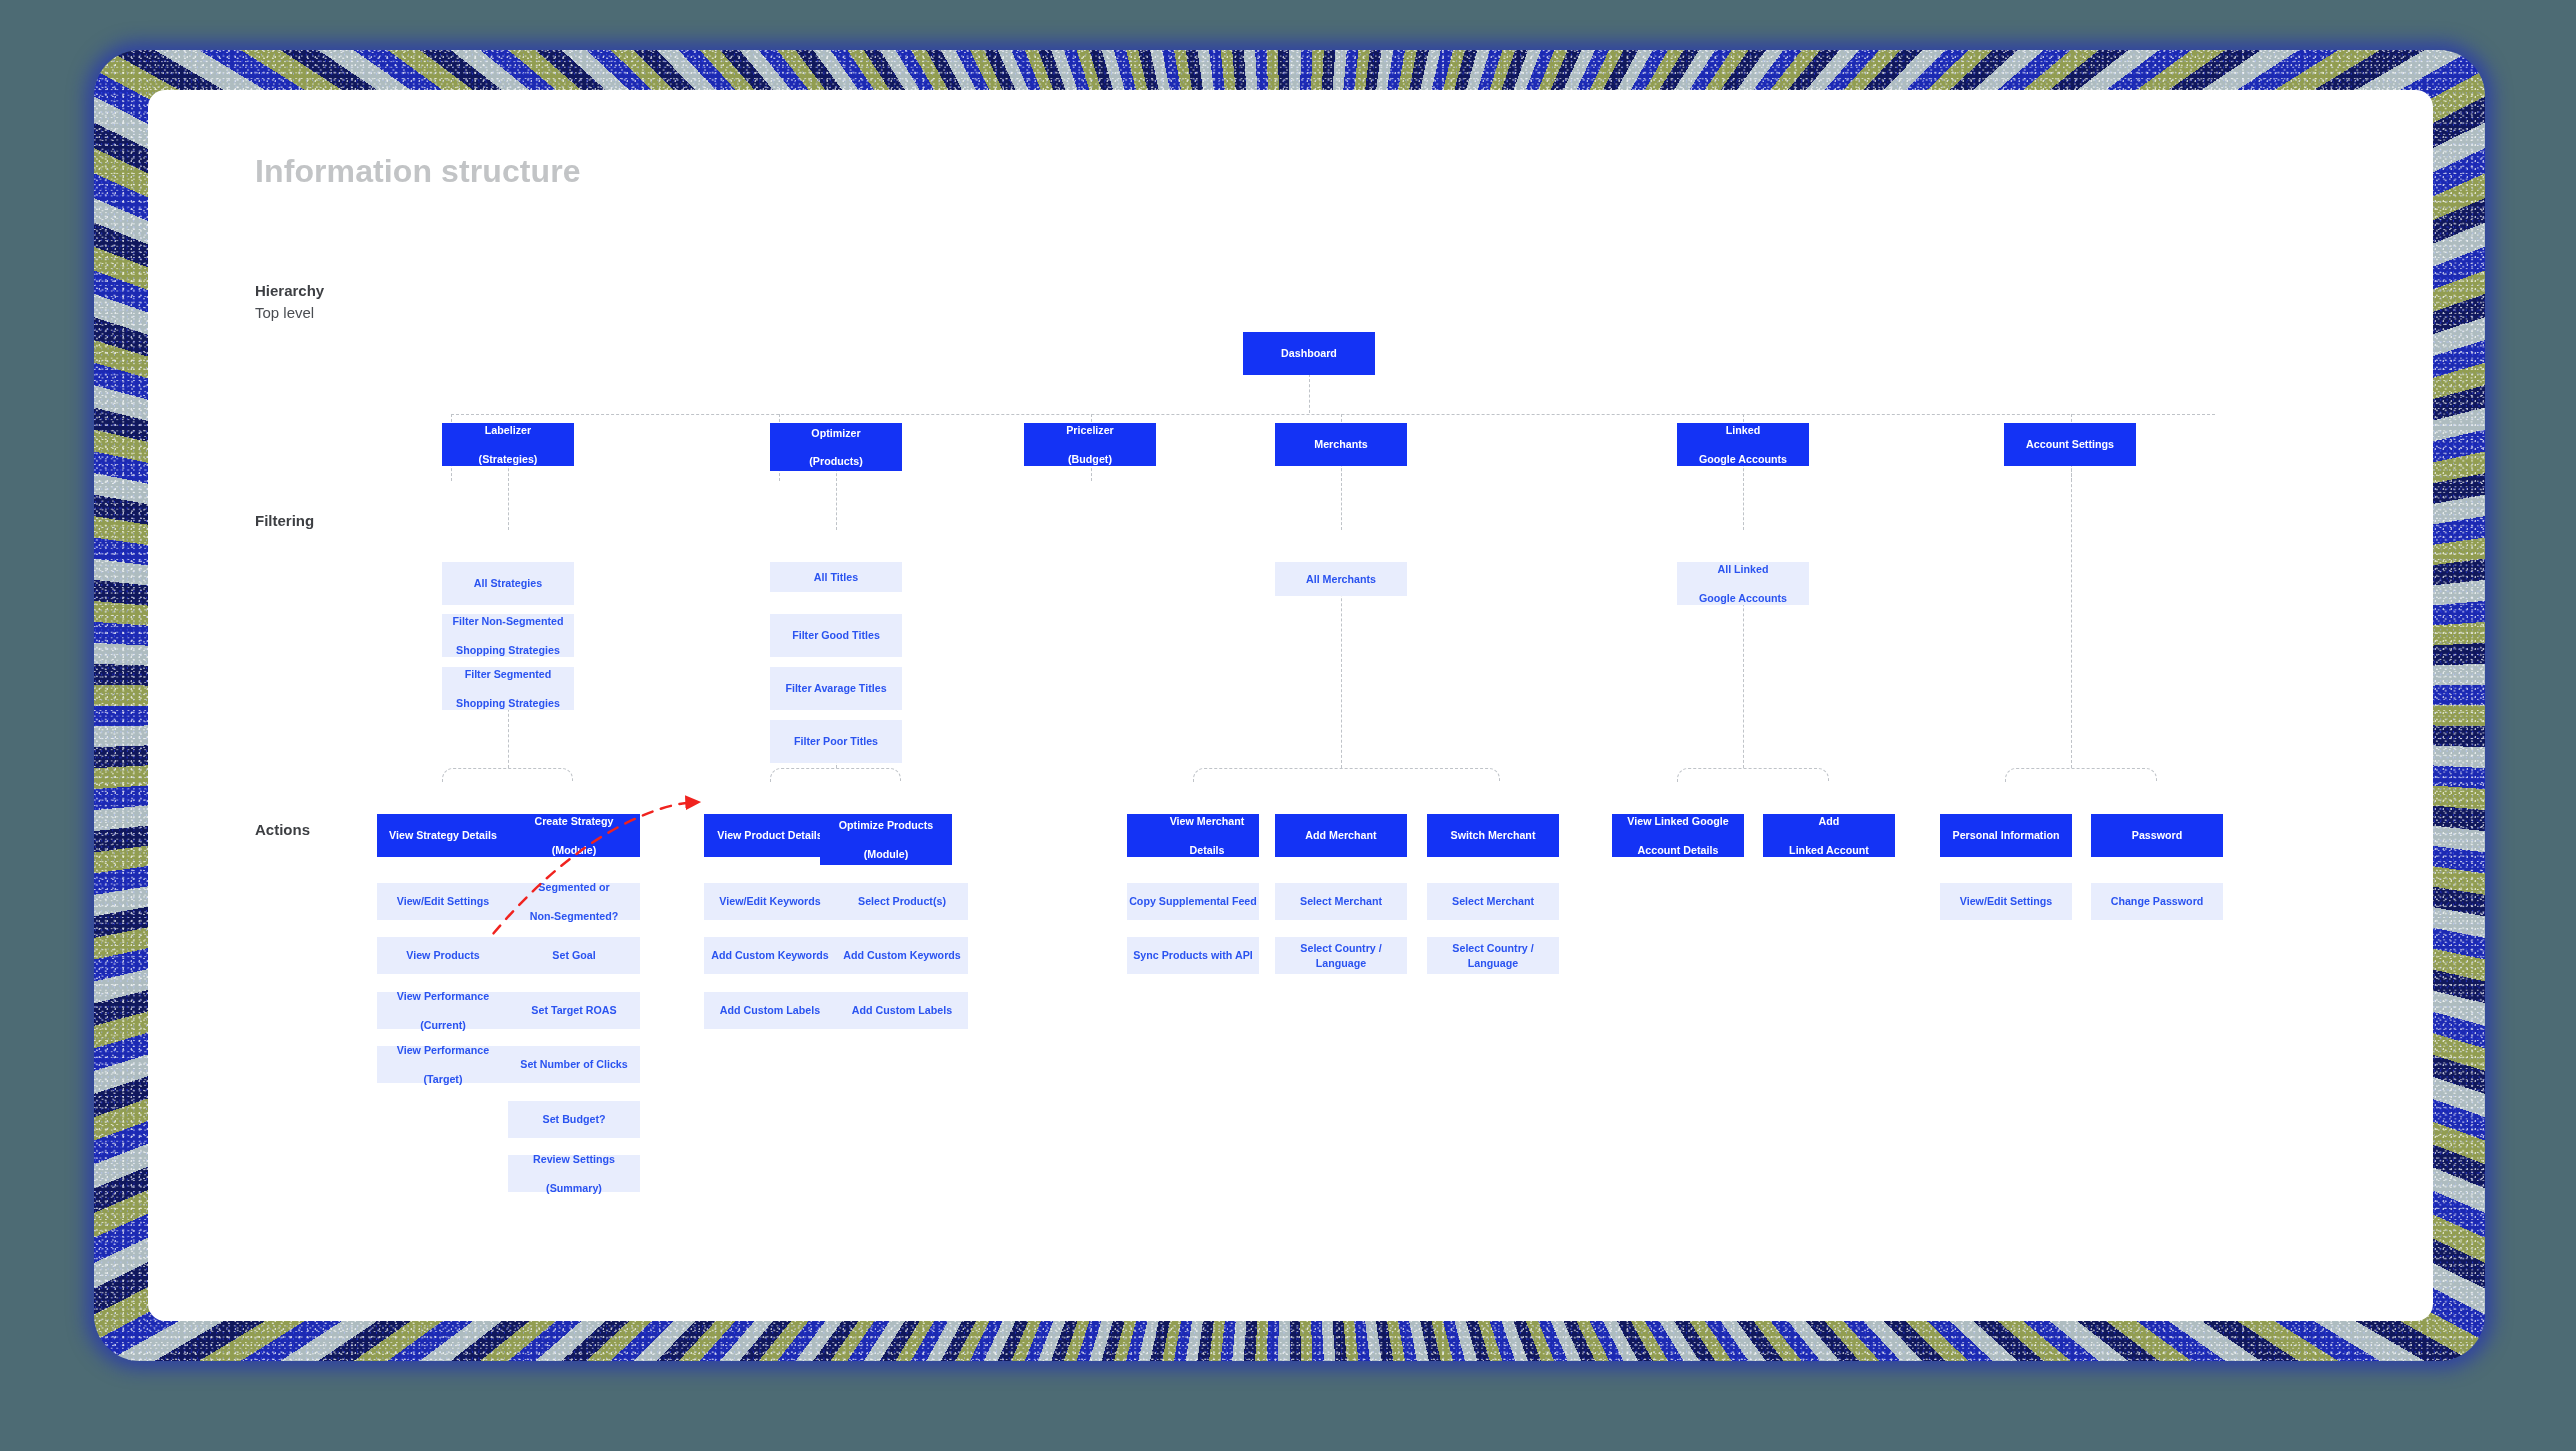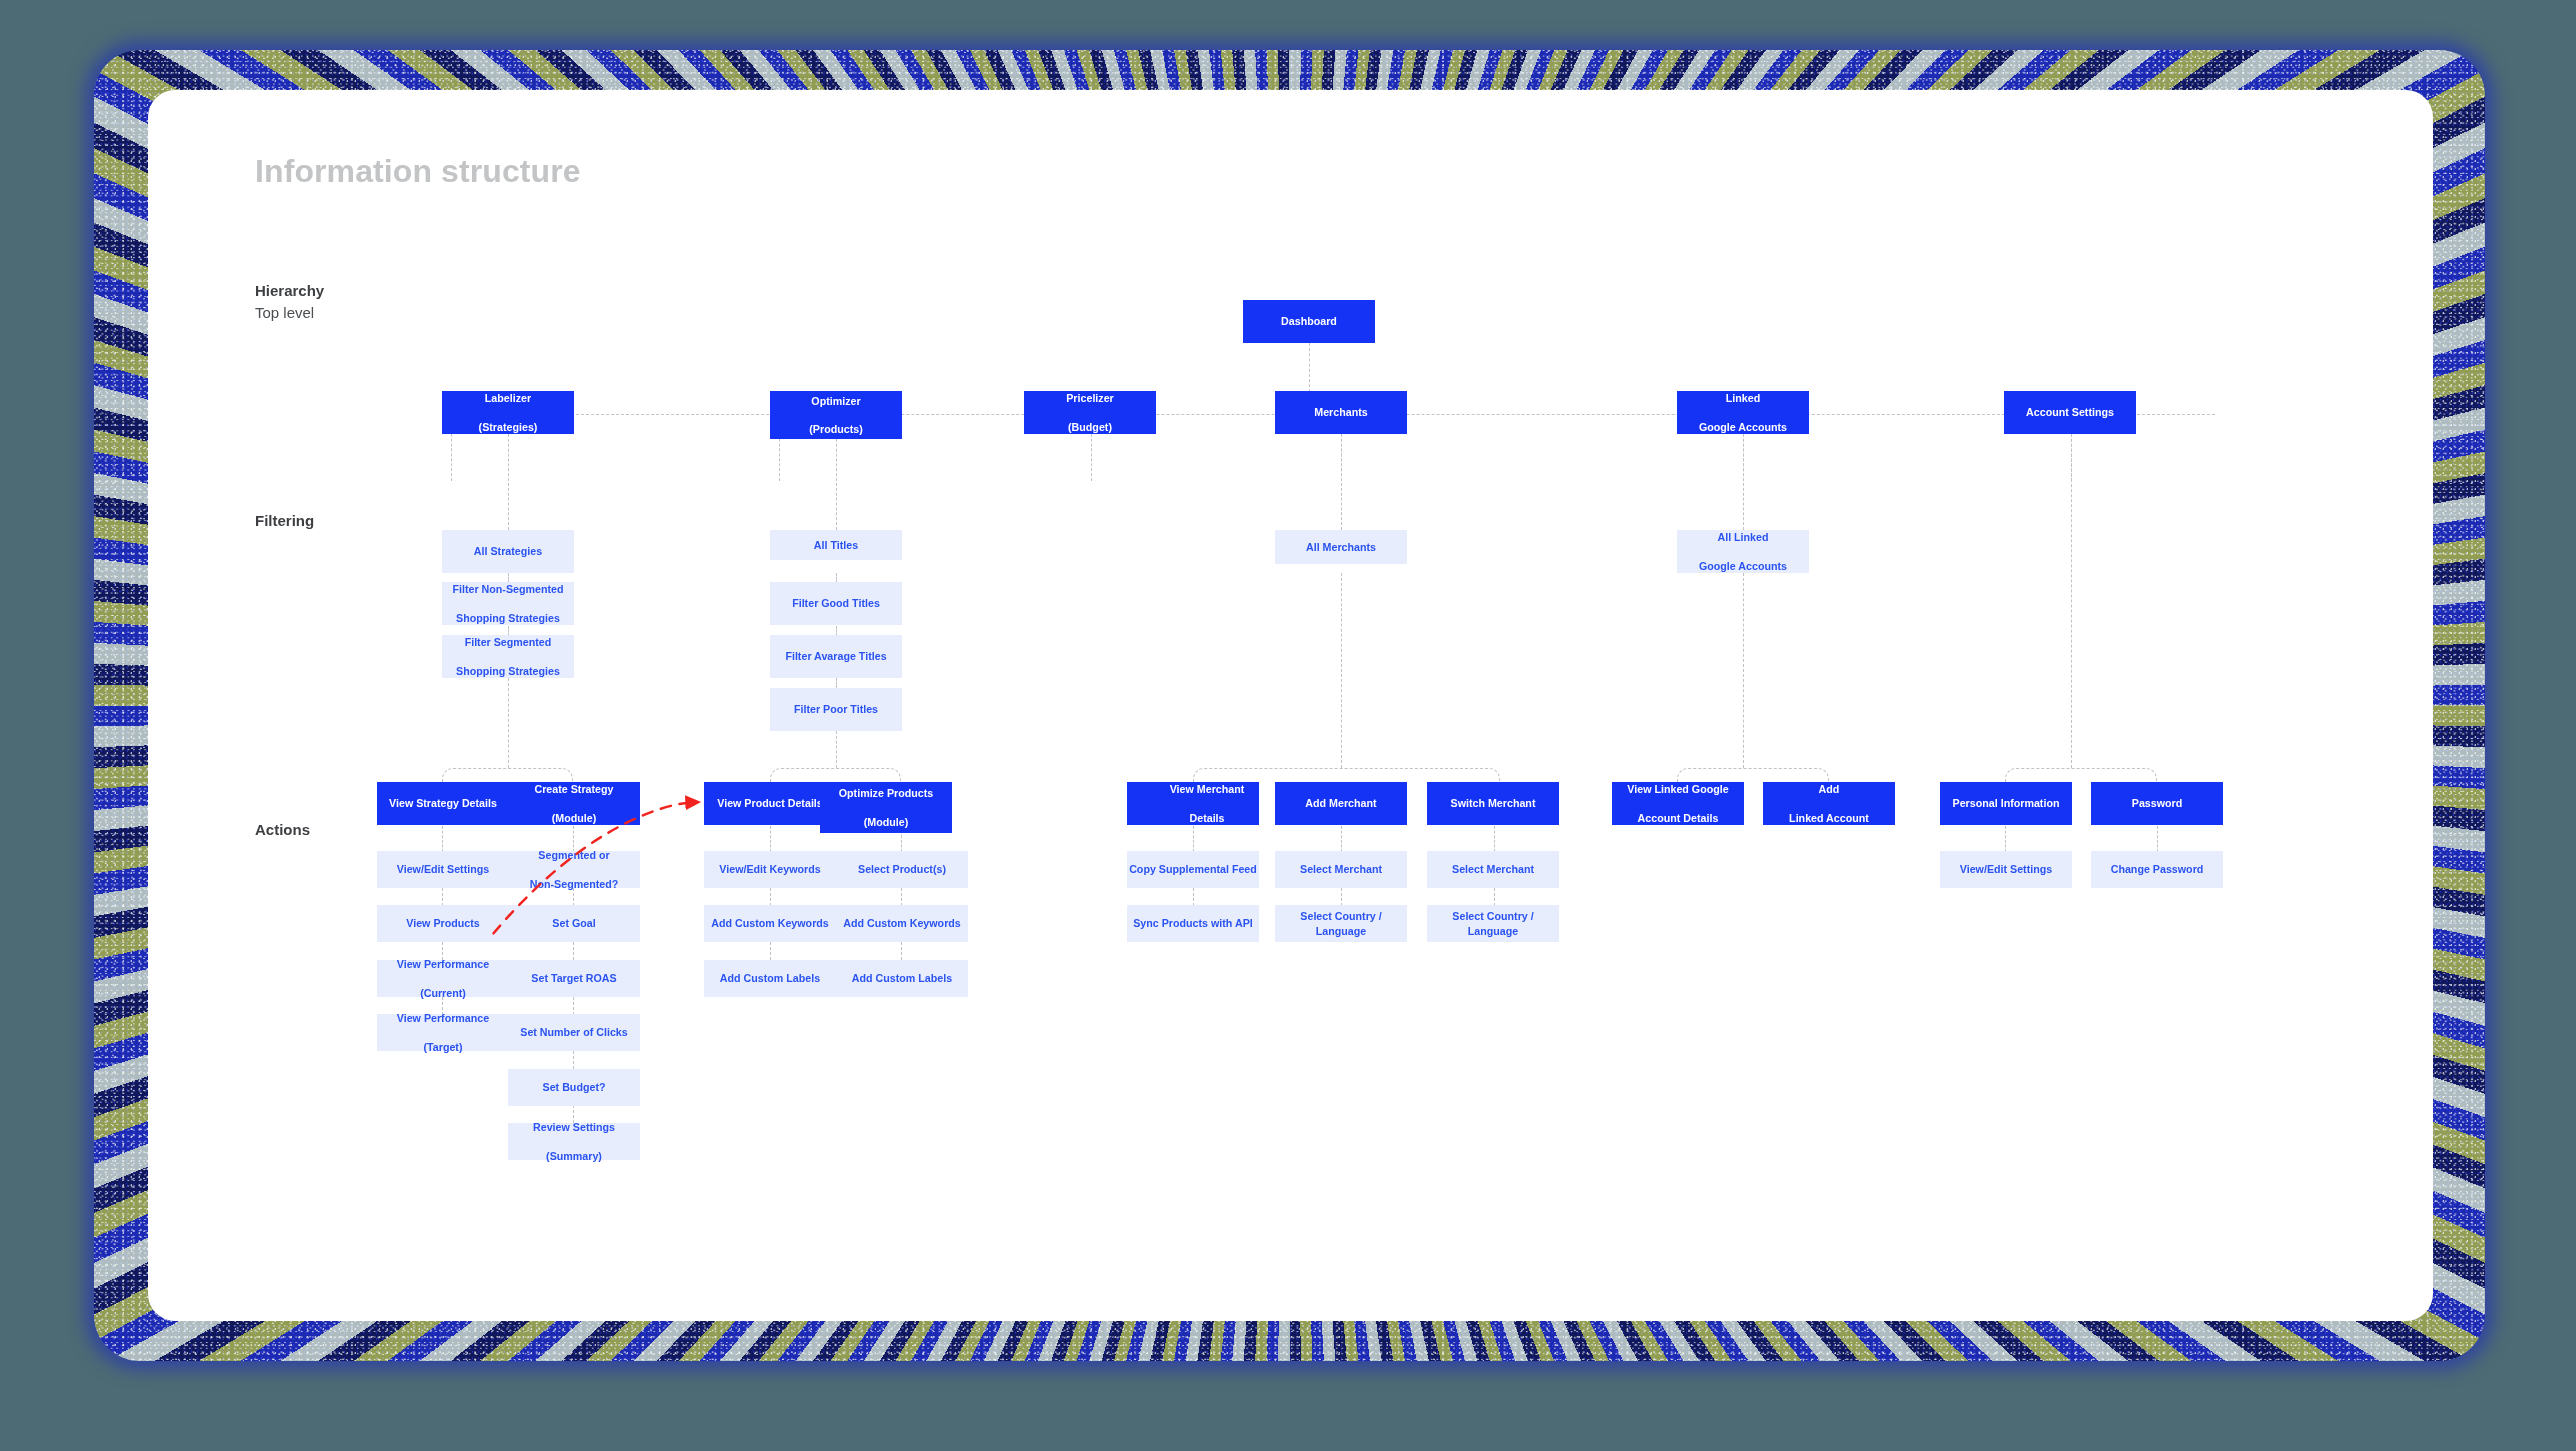--- a/index.html
+++ b/index.html
@@ -53,21 +53,21 @@
   }
 
   
   #canvas {
     position: absolute;
     left: 148px;
     top: 90px;
     width: 2285px;
     height: 1231px;
     background: #ffffff;
-    border-radius: 27px;
+    border-radius: 17px;
     overflow: hidden;
   }
 
   
   #page-title {
     position: absolute;
     left: 107px;
     top: 63px;
     font-size: 32px;
     font-weight: 700;
@@ -89,20 +89,21 @@
   }
 
   
   .node {
     position: absolute;
     display: flex;
     align-items: center;
     text-align: center;
     line-height: 1.34;
     z-index: 4;
+    margin-top: 32px;
   }
   .node span { display: block; width: 100%; }
 
   .node.primary {
     background: #1433f5;
     color: #ffffff;
     font-size: 10.7px;
     font-weight: 700;
   }
   .node.secondary {

